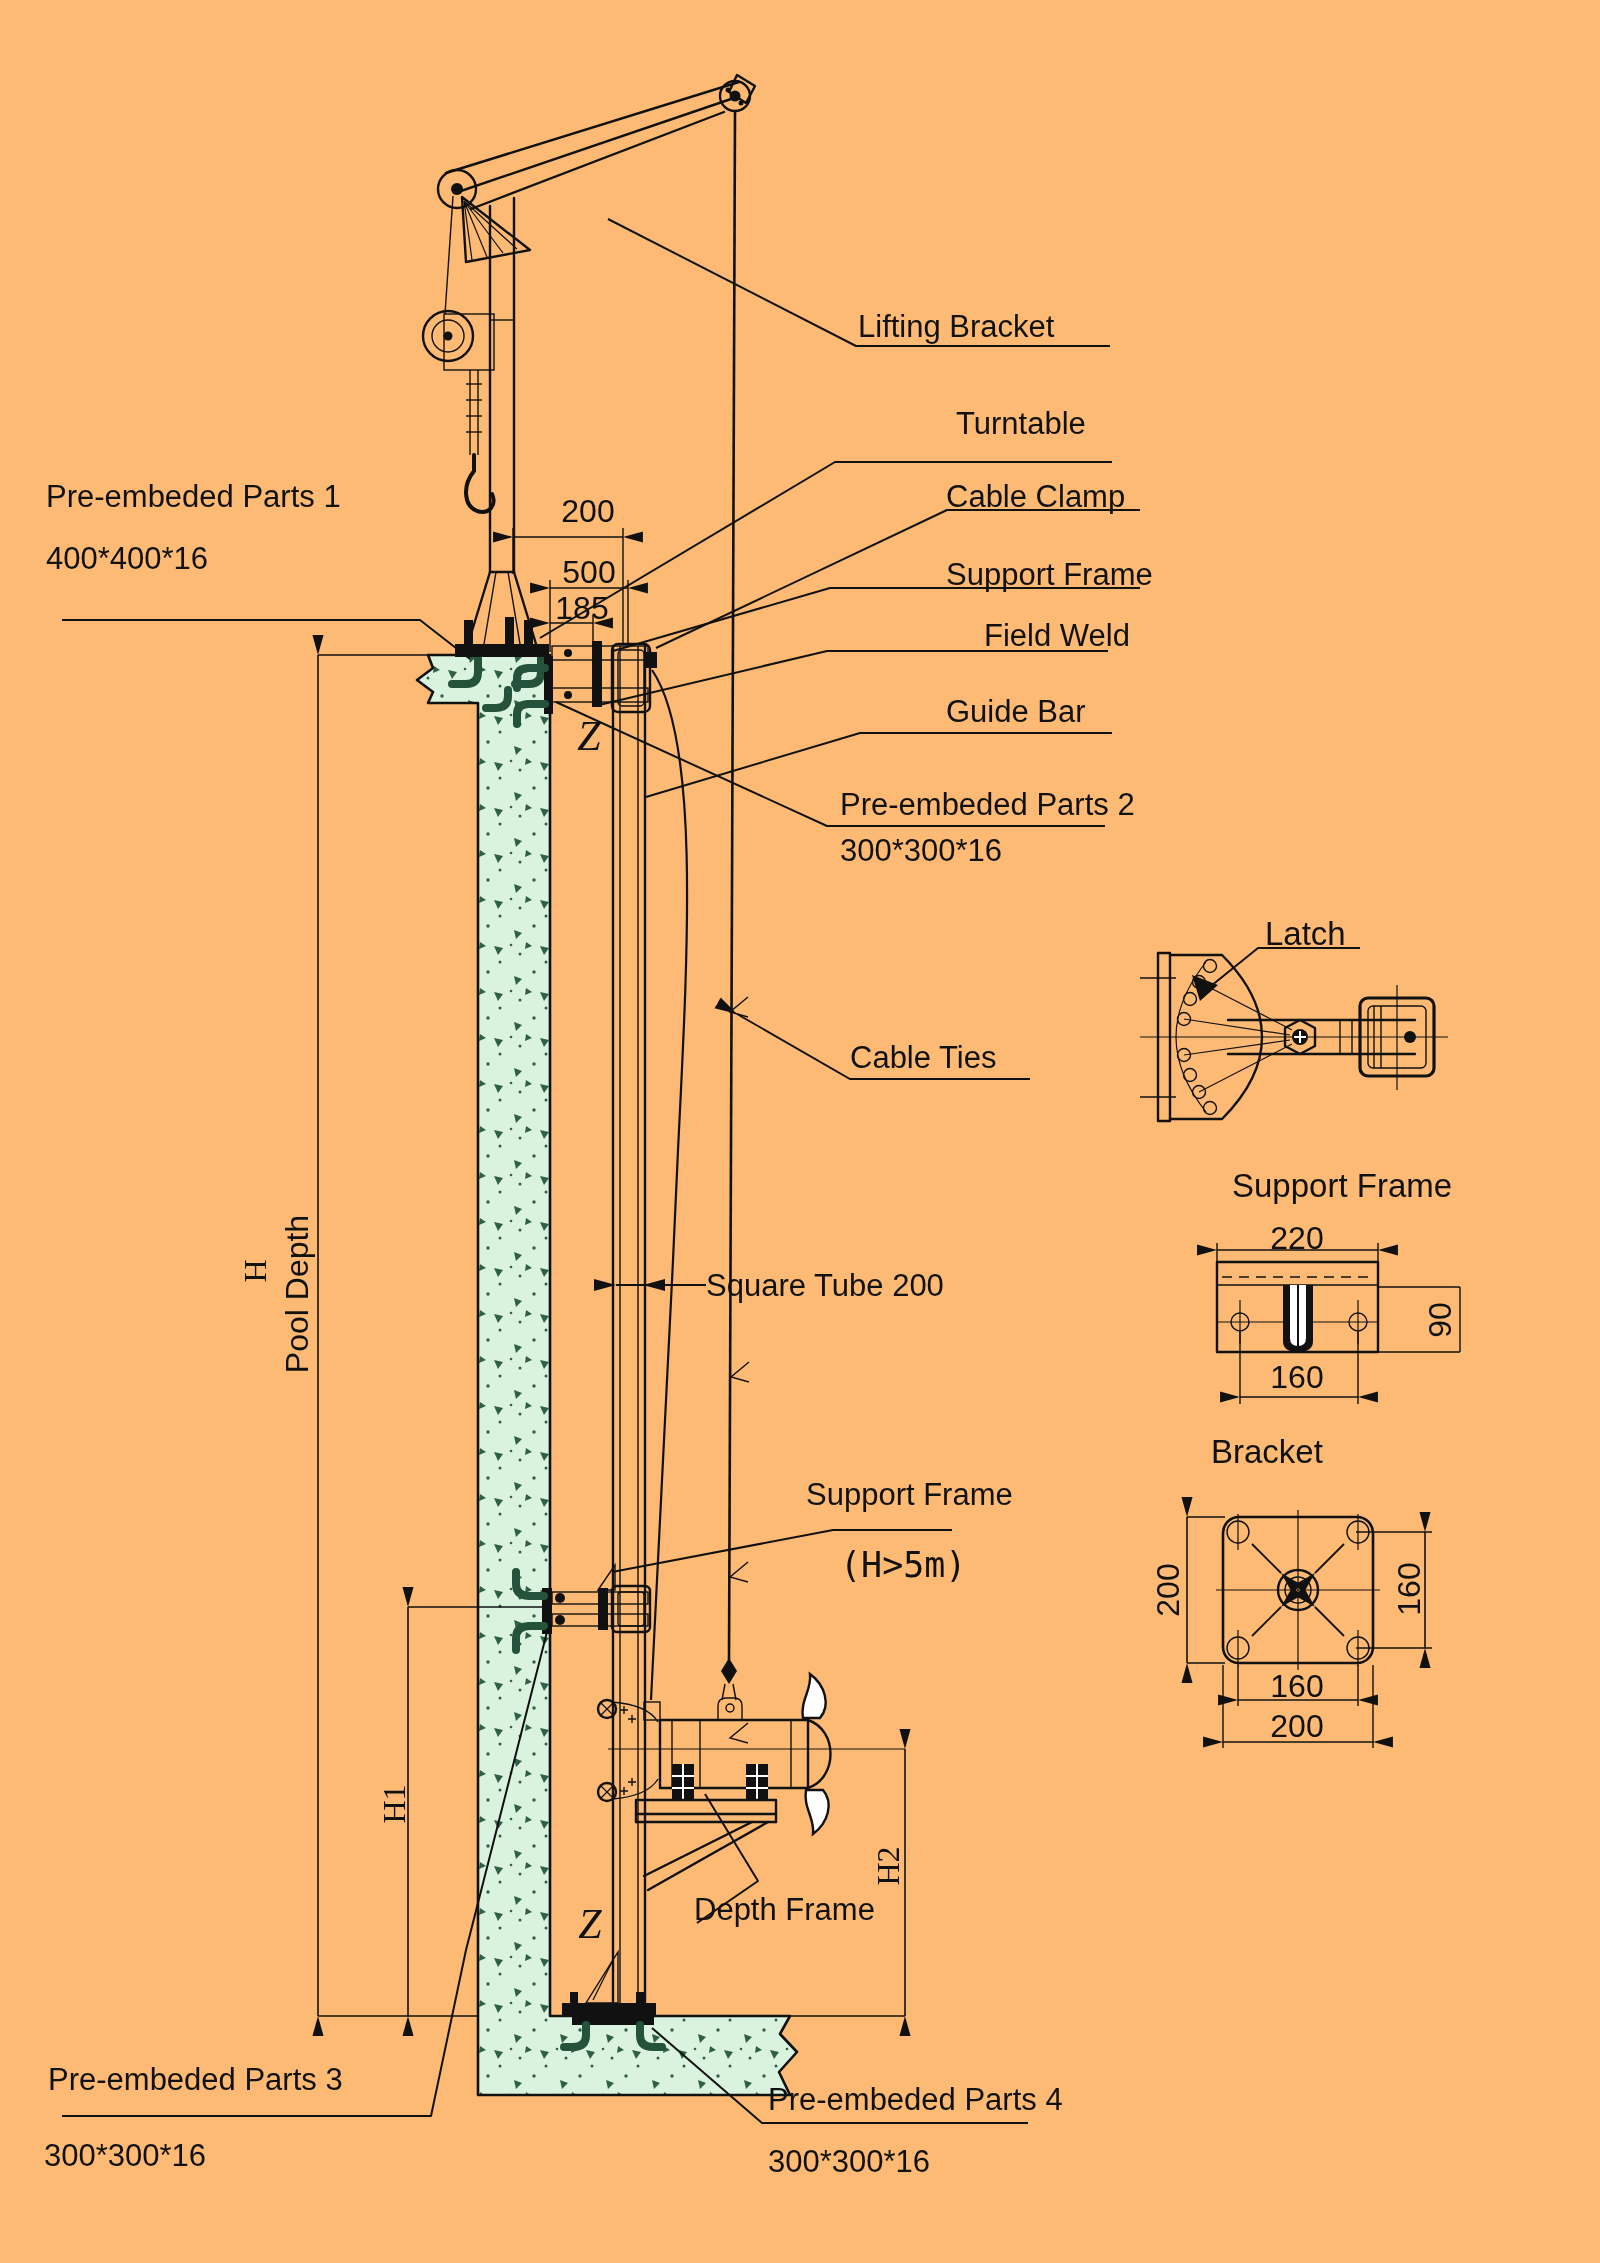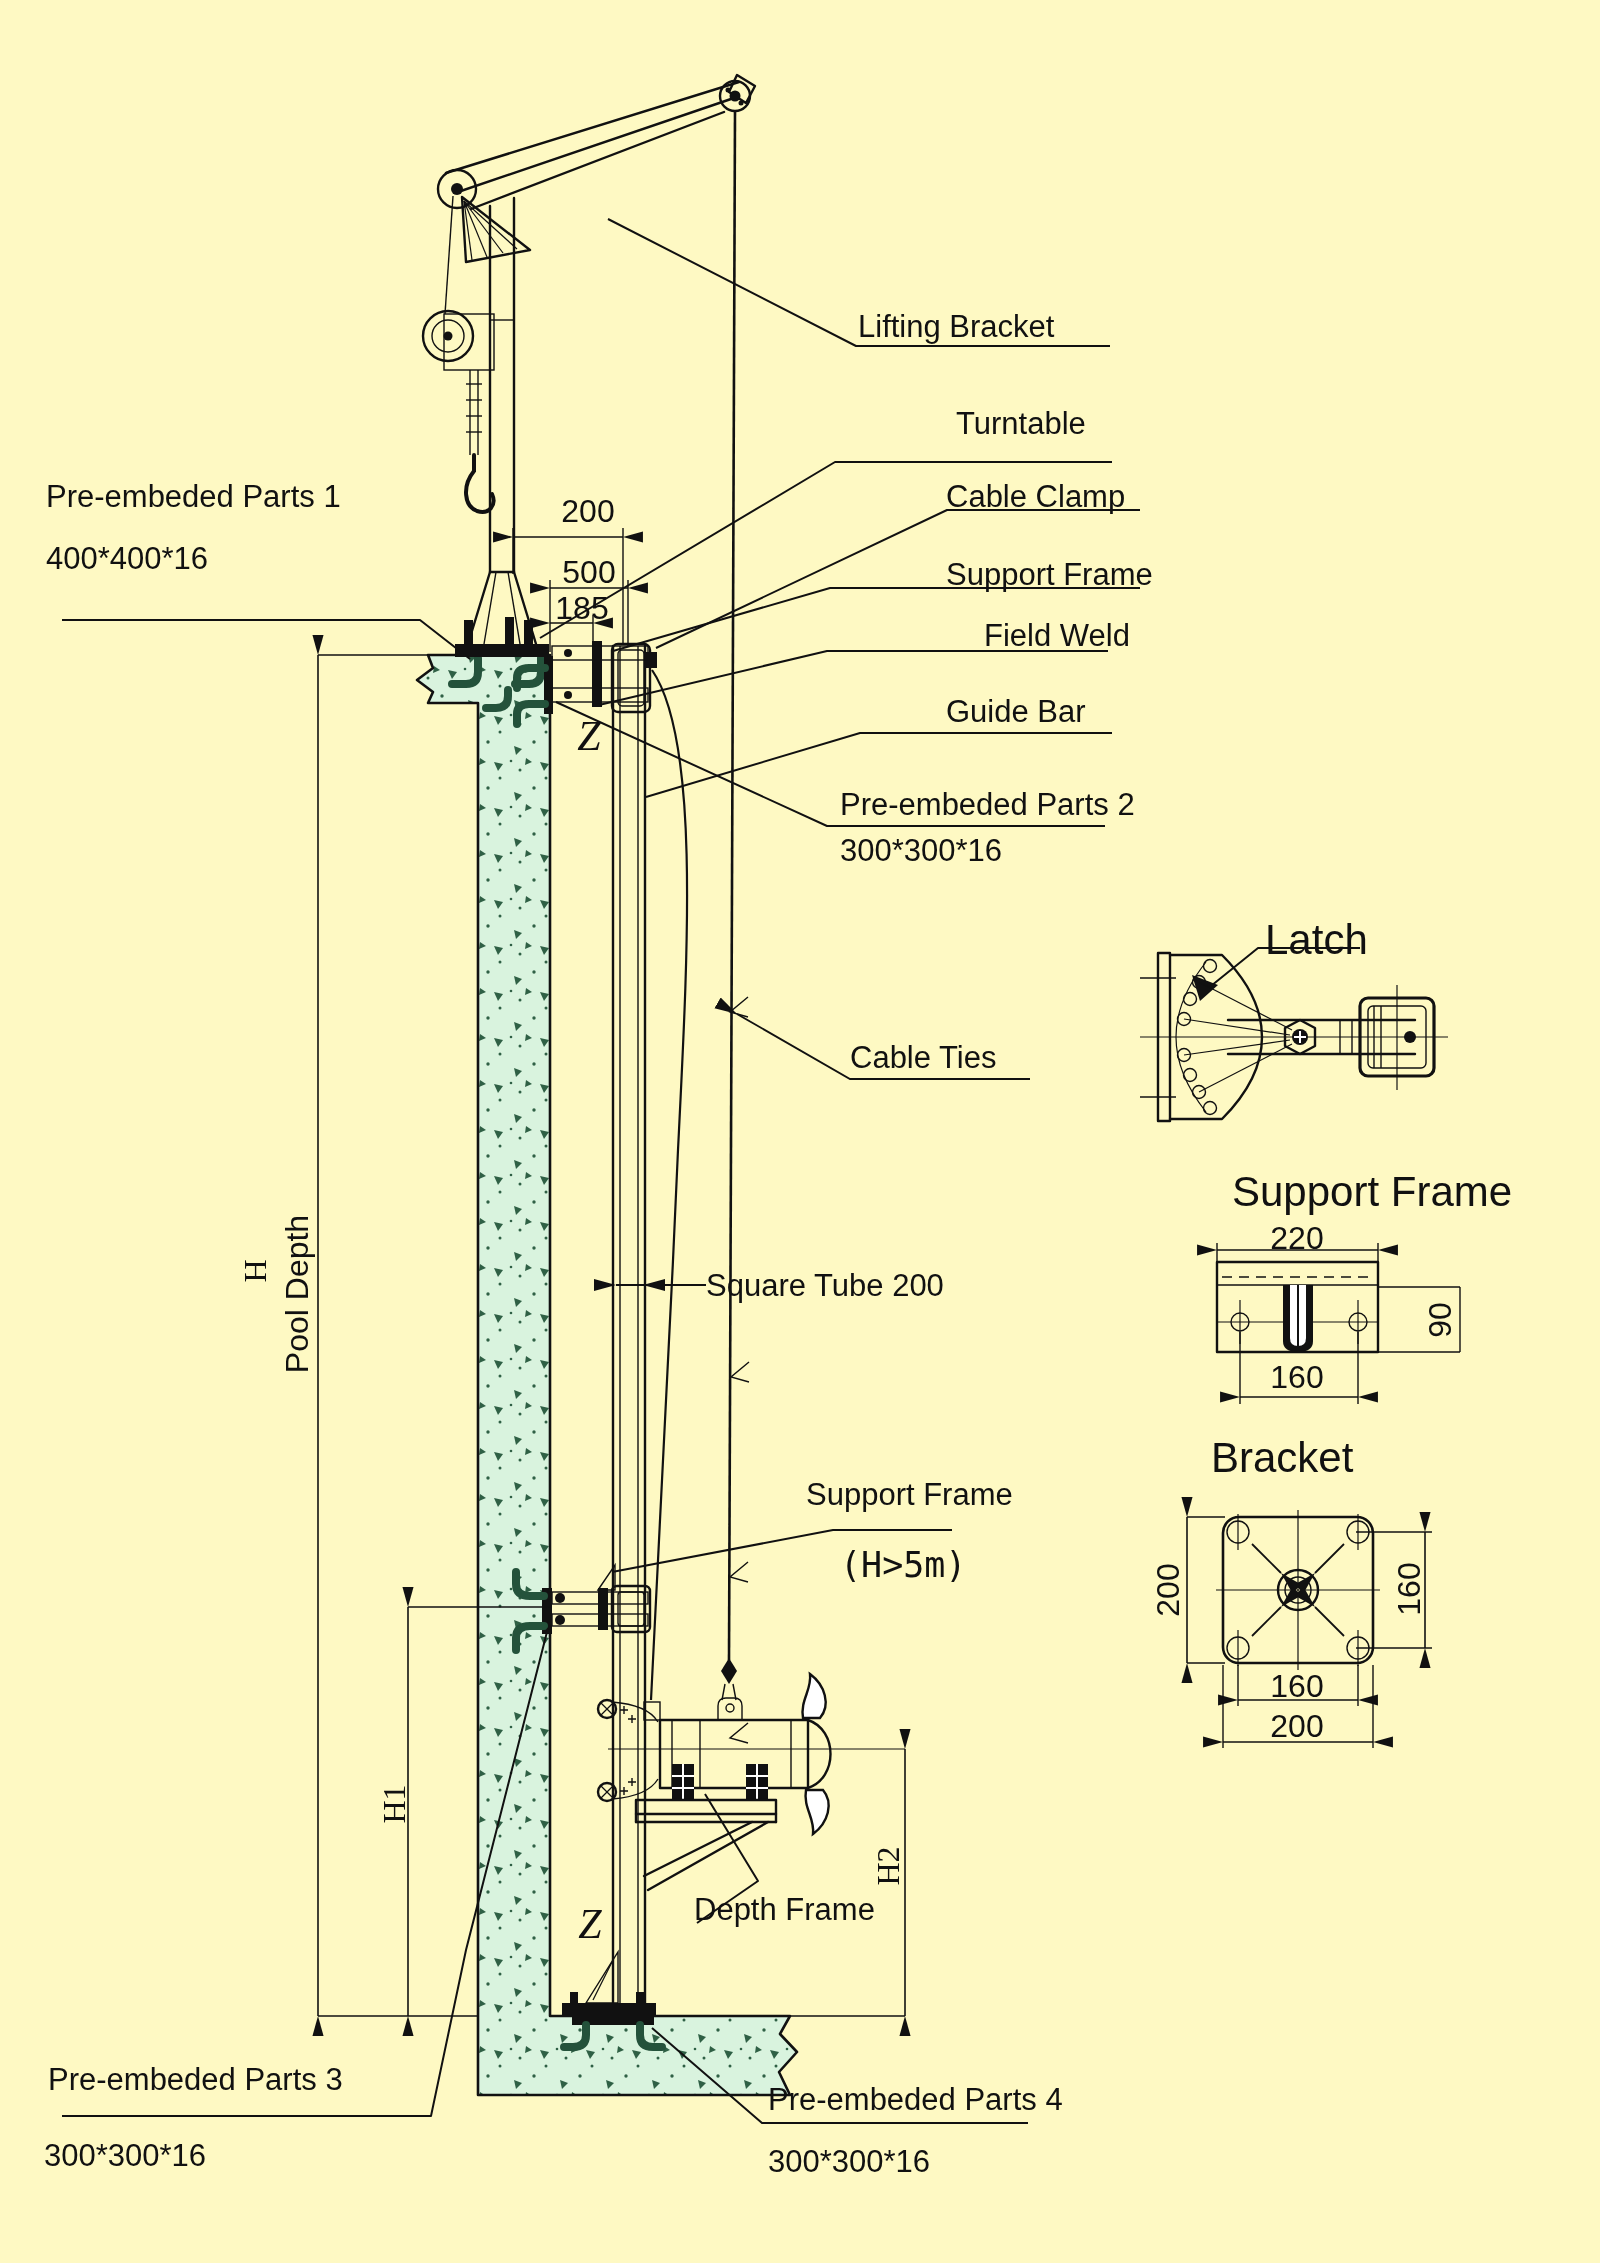--- a/index.html
+++ b/index.html
@@ -1,25 +1,25 @@
 <!DOCTYPE html>
 <html><head>
 <meta charset="utf-8">
 <style>
   html,body{margin:0;padding:0;background:#fff;}
-  .stage{position:relative;width:1600px;height:2263px;background:#fef9c3;overflow:hidden;
+  .stage{position:relative;width:1600px;height:2263px;background:#fdba74;overflow:hidden;
          font-family:"Liberation Sans",sans-serif;color:#111;}
   svg.draw{position:absolute;left:0;top:0;}
   .lbl{position:absolute;font-size:31px;line-height:1.12;white-space:nowrap;color:#111;}
   .dimnum{position:absolute;font-size:32px;white-space:nowrap;color:#111;}
   .ctr{transform:translate(-50%,-50%);}
   .rot{transform:translate(-50%,-50%) rotate(-90deg);}
   .serif{font-family:"Liberation Serif",serif;}
   .mono{font-family:"DejaVu Sans Mono",monospace;font-size:35px;}
-  .ttl{font-size:42px;}
+  .ttl{font-size:33px;}
   .z{font-family:"Liberation Serif",serif;font-style:italic;font-size:42px;}
   
   .s  {stroke:#111;stroke-width:2.4;fill:none;stroke-linecap:round;stroke-linejoin:round;}
   .s2 {stroke:#111;stroke-width:1.4;fill:none;}
   .thin{stroke:#111;stroke-width:1.2;fill:none;}
   .ld {stroke:#111;stroke-width:2;fill:none;stroke-linejoin:round;}
   .dim{stroke:#111;stroke-width:1.6;fill:none;marker-start:url(#arr);marker-end:url(#arr);}
   .are{stroke:#111;stroke-width:1.8;fill:none;marker-end:url(#arr);}
   .blk{fill:#111;stroke:none;}
   .emb{stroke:#24523b;stroke-width:8;fill:none;stroke-linecap:round;stroke-linejoin:round;}

